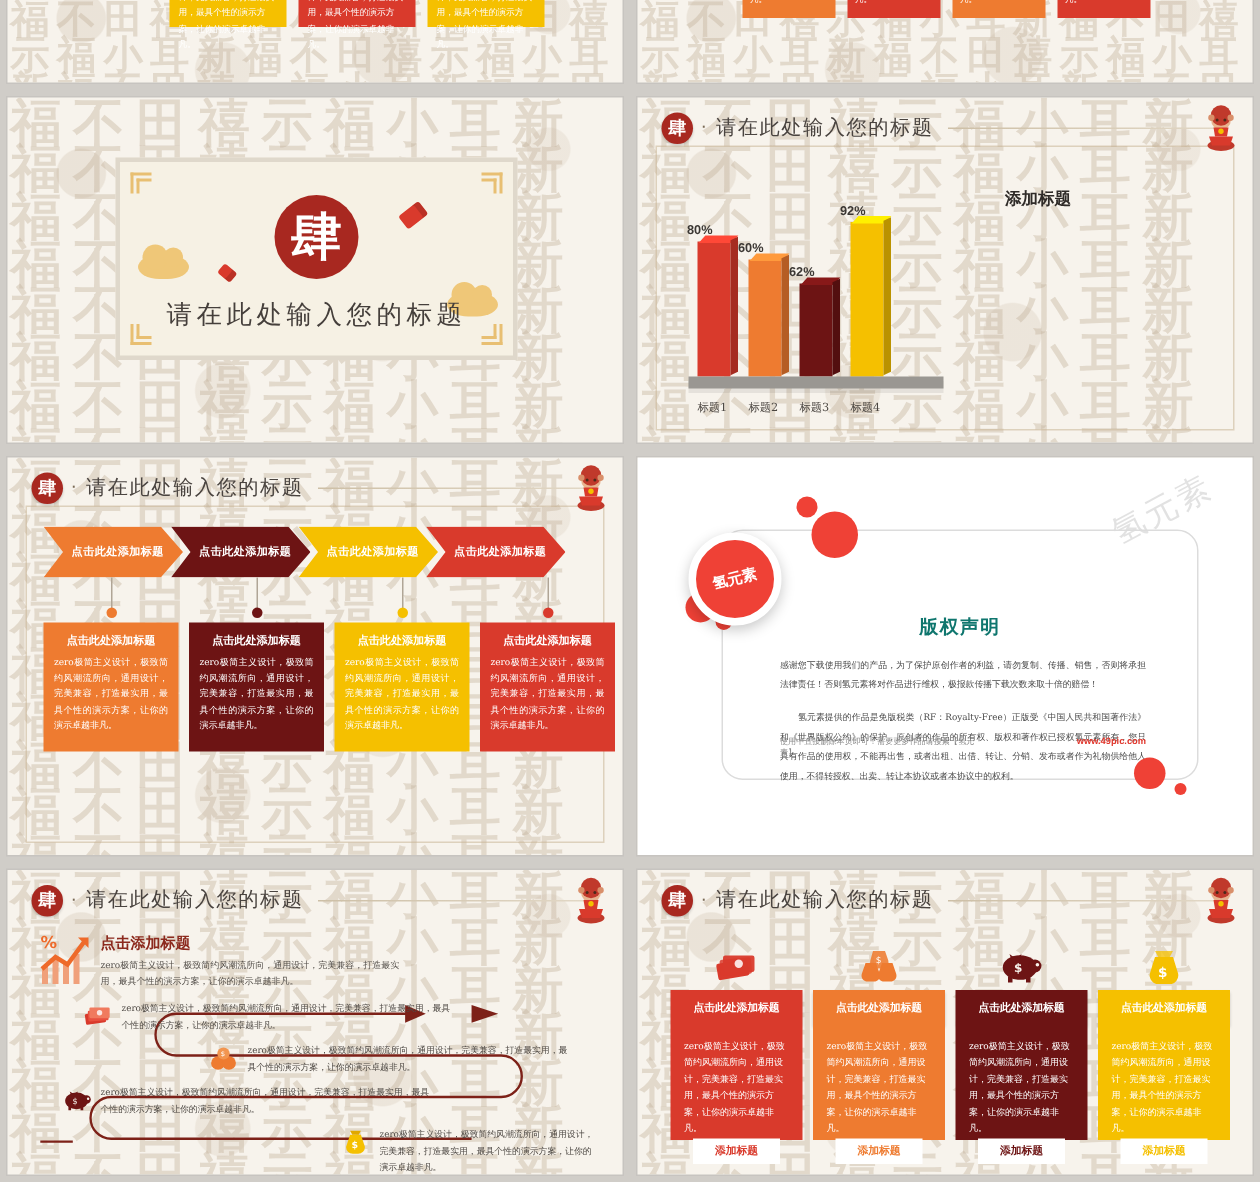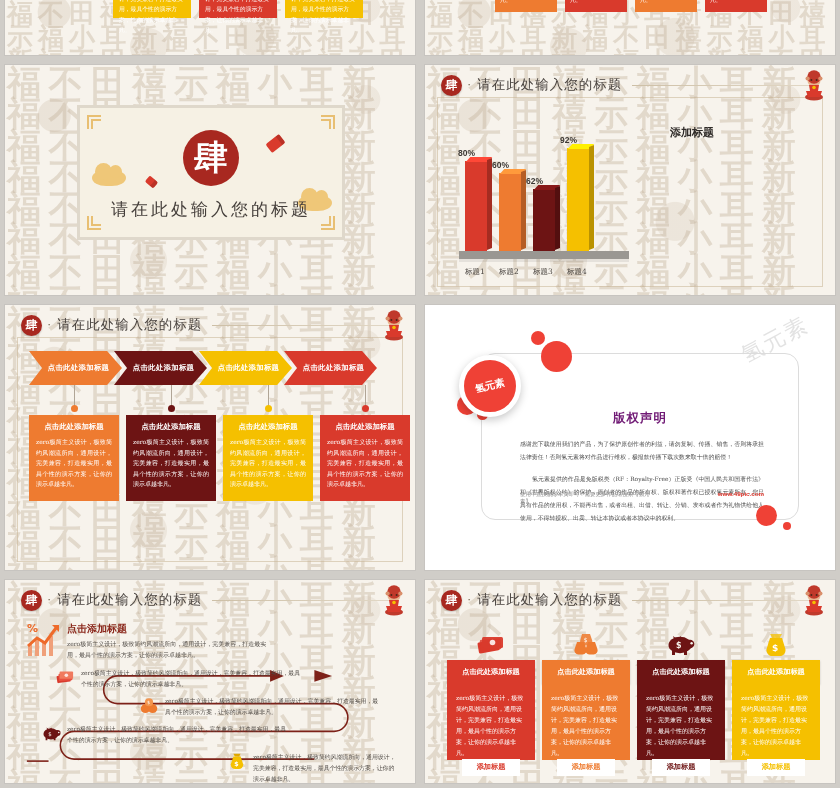--- a/index.html
+++ b/index.html
@@ -221,21 +221,21 @@
   }
   .wm{
     position:absolute; right:24px; top:20px;
     font-family:"DejaVu Serif","Liberation Serif",serif;
     font-size:22px; color:rgba(150,150,150,.28);
     transform:rotate(-28deg); letter-spacing:2px;
   }
   .ctitle{
     position:absolute; left:0;right:0; top:56px; text-align:center;
     font-family:"DejaVu Serif","Liberation Serif",serif;
-    font-size:12.5px; color:#701a75; font-weight:700; letter-spacing:1px;
+    font-size:12.5px; color:#0f766e; font-weight:700; letter-spacing:1px;
   }
   .cbody{ position:absolute; left:38px; right:34px; top:84px; }
   .cbody p{
     font-family:"DejaVu Serif","Liberation Serif",serif;
     font-size:5.9px; line-height:2.2; color:#4a4a4a; text-align:justify;
   }
   .cbody p.indent{ text-indent:12px; margin-top:9px; }
   .cfoot{ position:absolute; left:38px; right:34px; bottom:14px; display:flex; align-items:baseline; }
   .cfoot .note{ font-family:"DejaVu Serif","Liberation Serif",serif; font-size:5.4px; color:#8a8a8a;}
   .cfoot .url{ margin-left:58px; font-size:6.2px; color:#e0352b; font-weight:700; }

